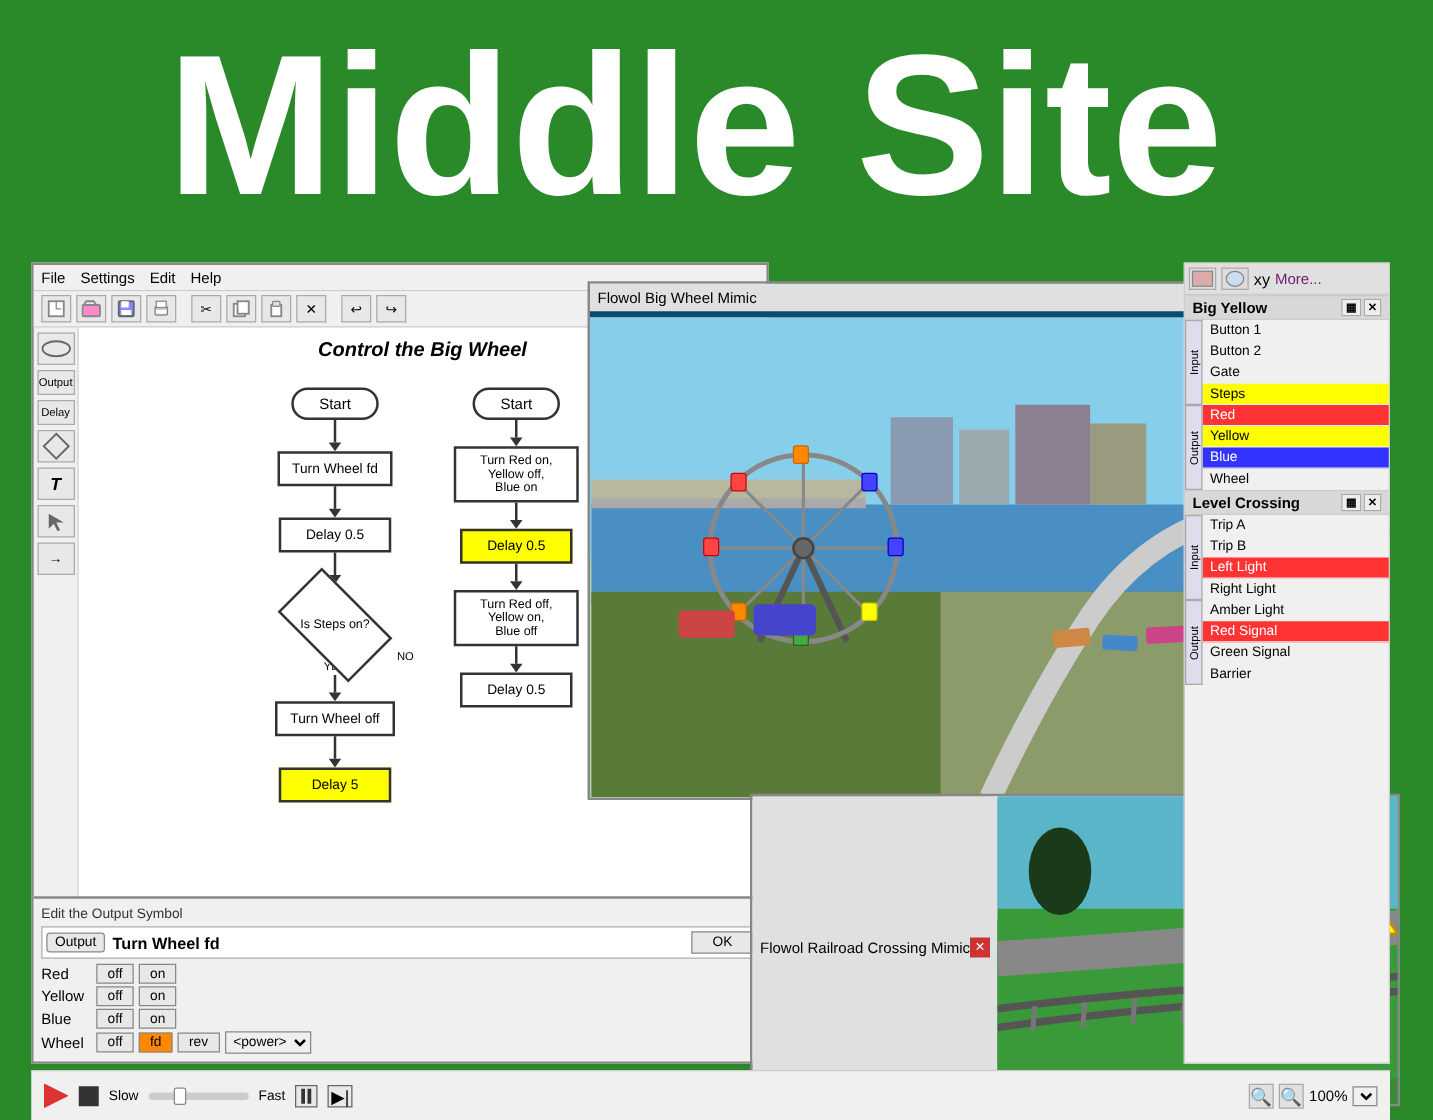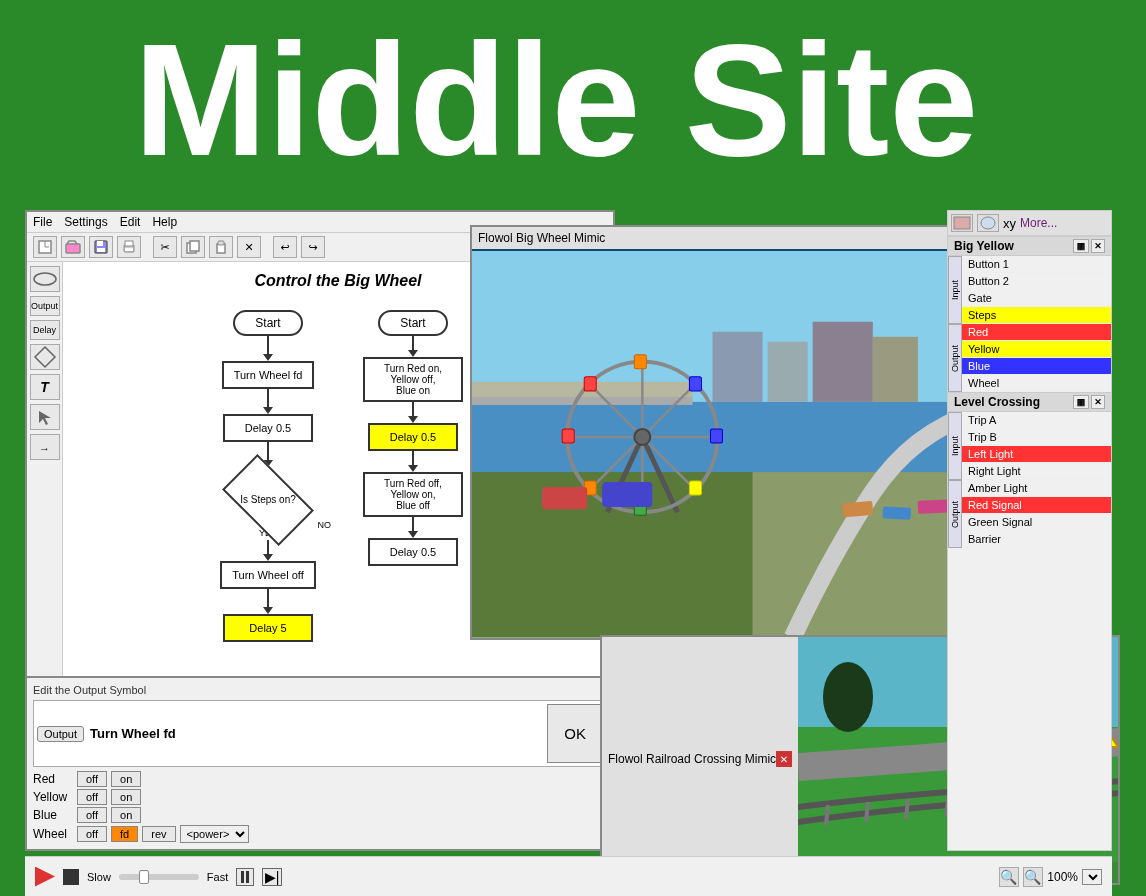--- a/index.html
+++ b/index.html
@@ -189,22 +189,22 @@
 
     .edit-name {
       flex: 1;
       font-size: 13px;
       font-weight: bold;
     }
 
     .ok-btn {
       background: #e8e8e8;
       border: 1px solid #888;
-      padding: 20px 16px;
-      font-size: 15px;
+      padding: 2px 16px;
+      font-size: 11px;
       cursor: pointer;
     }
 
     .edit-rows {
       display: flex;
       flex-direction: column;
       gap: 2px;
     }
 
     .edit-row {
@@ -245,21 +245,21 @@
       left: 470px;
       width: 510px;
       height: 415px;
       border: 2px solid #888;
       display: flex;
       flex-direction: column;
     }
 
     .window-titlebar {
       background: #e0e0e0;
-      border-bottom: 2px solid #0c4a6e;
+      border-bottom: 5px solid #0c4a6e;
       padding: 3px 6px;
       display: flex;
       justify-content: space-between;
       align-items: center;
       font-size: 12px;
     }
 
     .close-btn {
       background: #cc3333;
       color: white;

